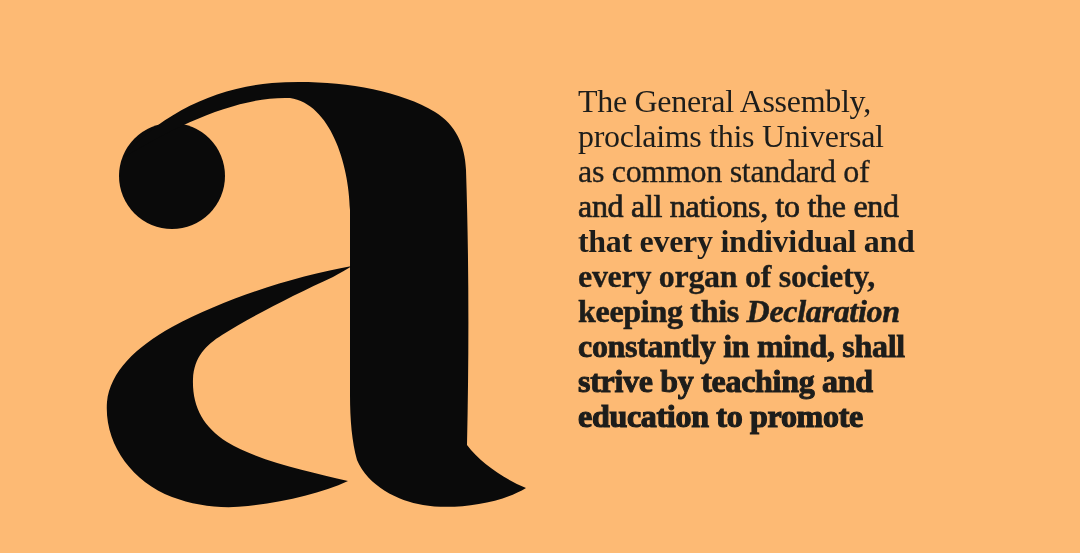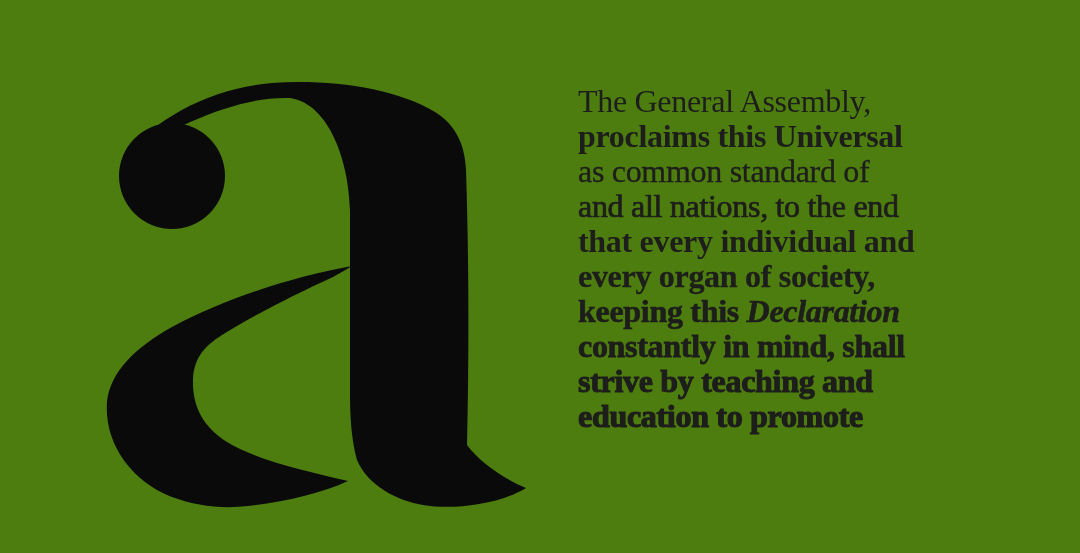--- a/index.html
+++ b/index.html
@@ -1,36 +1,36 @@
 <!DOCTYPE html>
 <html><head>
 <meta charset="utf-8">
 <style>
   html,body{margin:0;padding:0;background:#ffffff;}
   .canvas{
     position:relative;
     width:1080px;height:553px;
-    background:#4d7c0f;
+    background:#fdba74;
     overflow:hidden;
     font-family:"Liberation Serif", serif;
   }
   .glyph-svg{
     position:absolute;left:0;top:0;width:1080px;height:553px;display:block;
   }
   .glyph-svg .ink{fill:#0a0a0a;}
   .para{
     position:absolute;left:578px;top:84px;width:480px;
     font-size:32px;line-height:35px;letter-spacing:-0.3px;
     color:#1d1d1b;white-space:nowrap;
   }
   .text-line{height:35px;}
   .text-line .it{font-style:italic;}
   
   .para .text-line:nth-child(1){font-weight:400;}
-  .para .text-line:nth-child(2){font-weight:700;}
+  .para .text-line:nth-child(2){font-weight:400;}
   .para .text-line:nth-child(3){font-weight:400;-webkit-text-stroke:0.30px #1d1d1b;}
   .para .text-line:nth-child(4){font-weight:400;-webkit-text-stroke:0.70px #1d1d1b;}
   .para .text-line:nth-child(5){font-weight:700;}
   .para .text-line:nth-child(6){font-weight:700;-webkit-text-stroke:0.30px #1d1d1b;}
   .para .text-line:nth-child(7){font-weight:700;-webkit-text-stroke:0.55px #1d1d1b;}
   .para .text-line:nth-child(8){font-weight:700;-webkit-text-stroke:0.80px #1d1d1b;}
   .para .text-line:nth-child(9){font-weight:700;-webkit-text-stroke:1.00px #1d1d1b;}
   .para .text-line:nth-child(10){font-weight:700;-webkit-text-stroke:1.20px #1d1d1b;}
   .para .text-line:nth-child(11){font-weight:700;margin-top:23px;-webkit-text-stroke:1.35px #1d1d1b;}
   .para .text-line:nth-child(12){font-weight:700;margin-left:8px;-webkit-text-stroke:1.50px #1d1d1b;}

